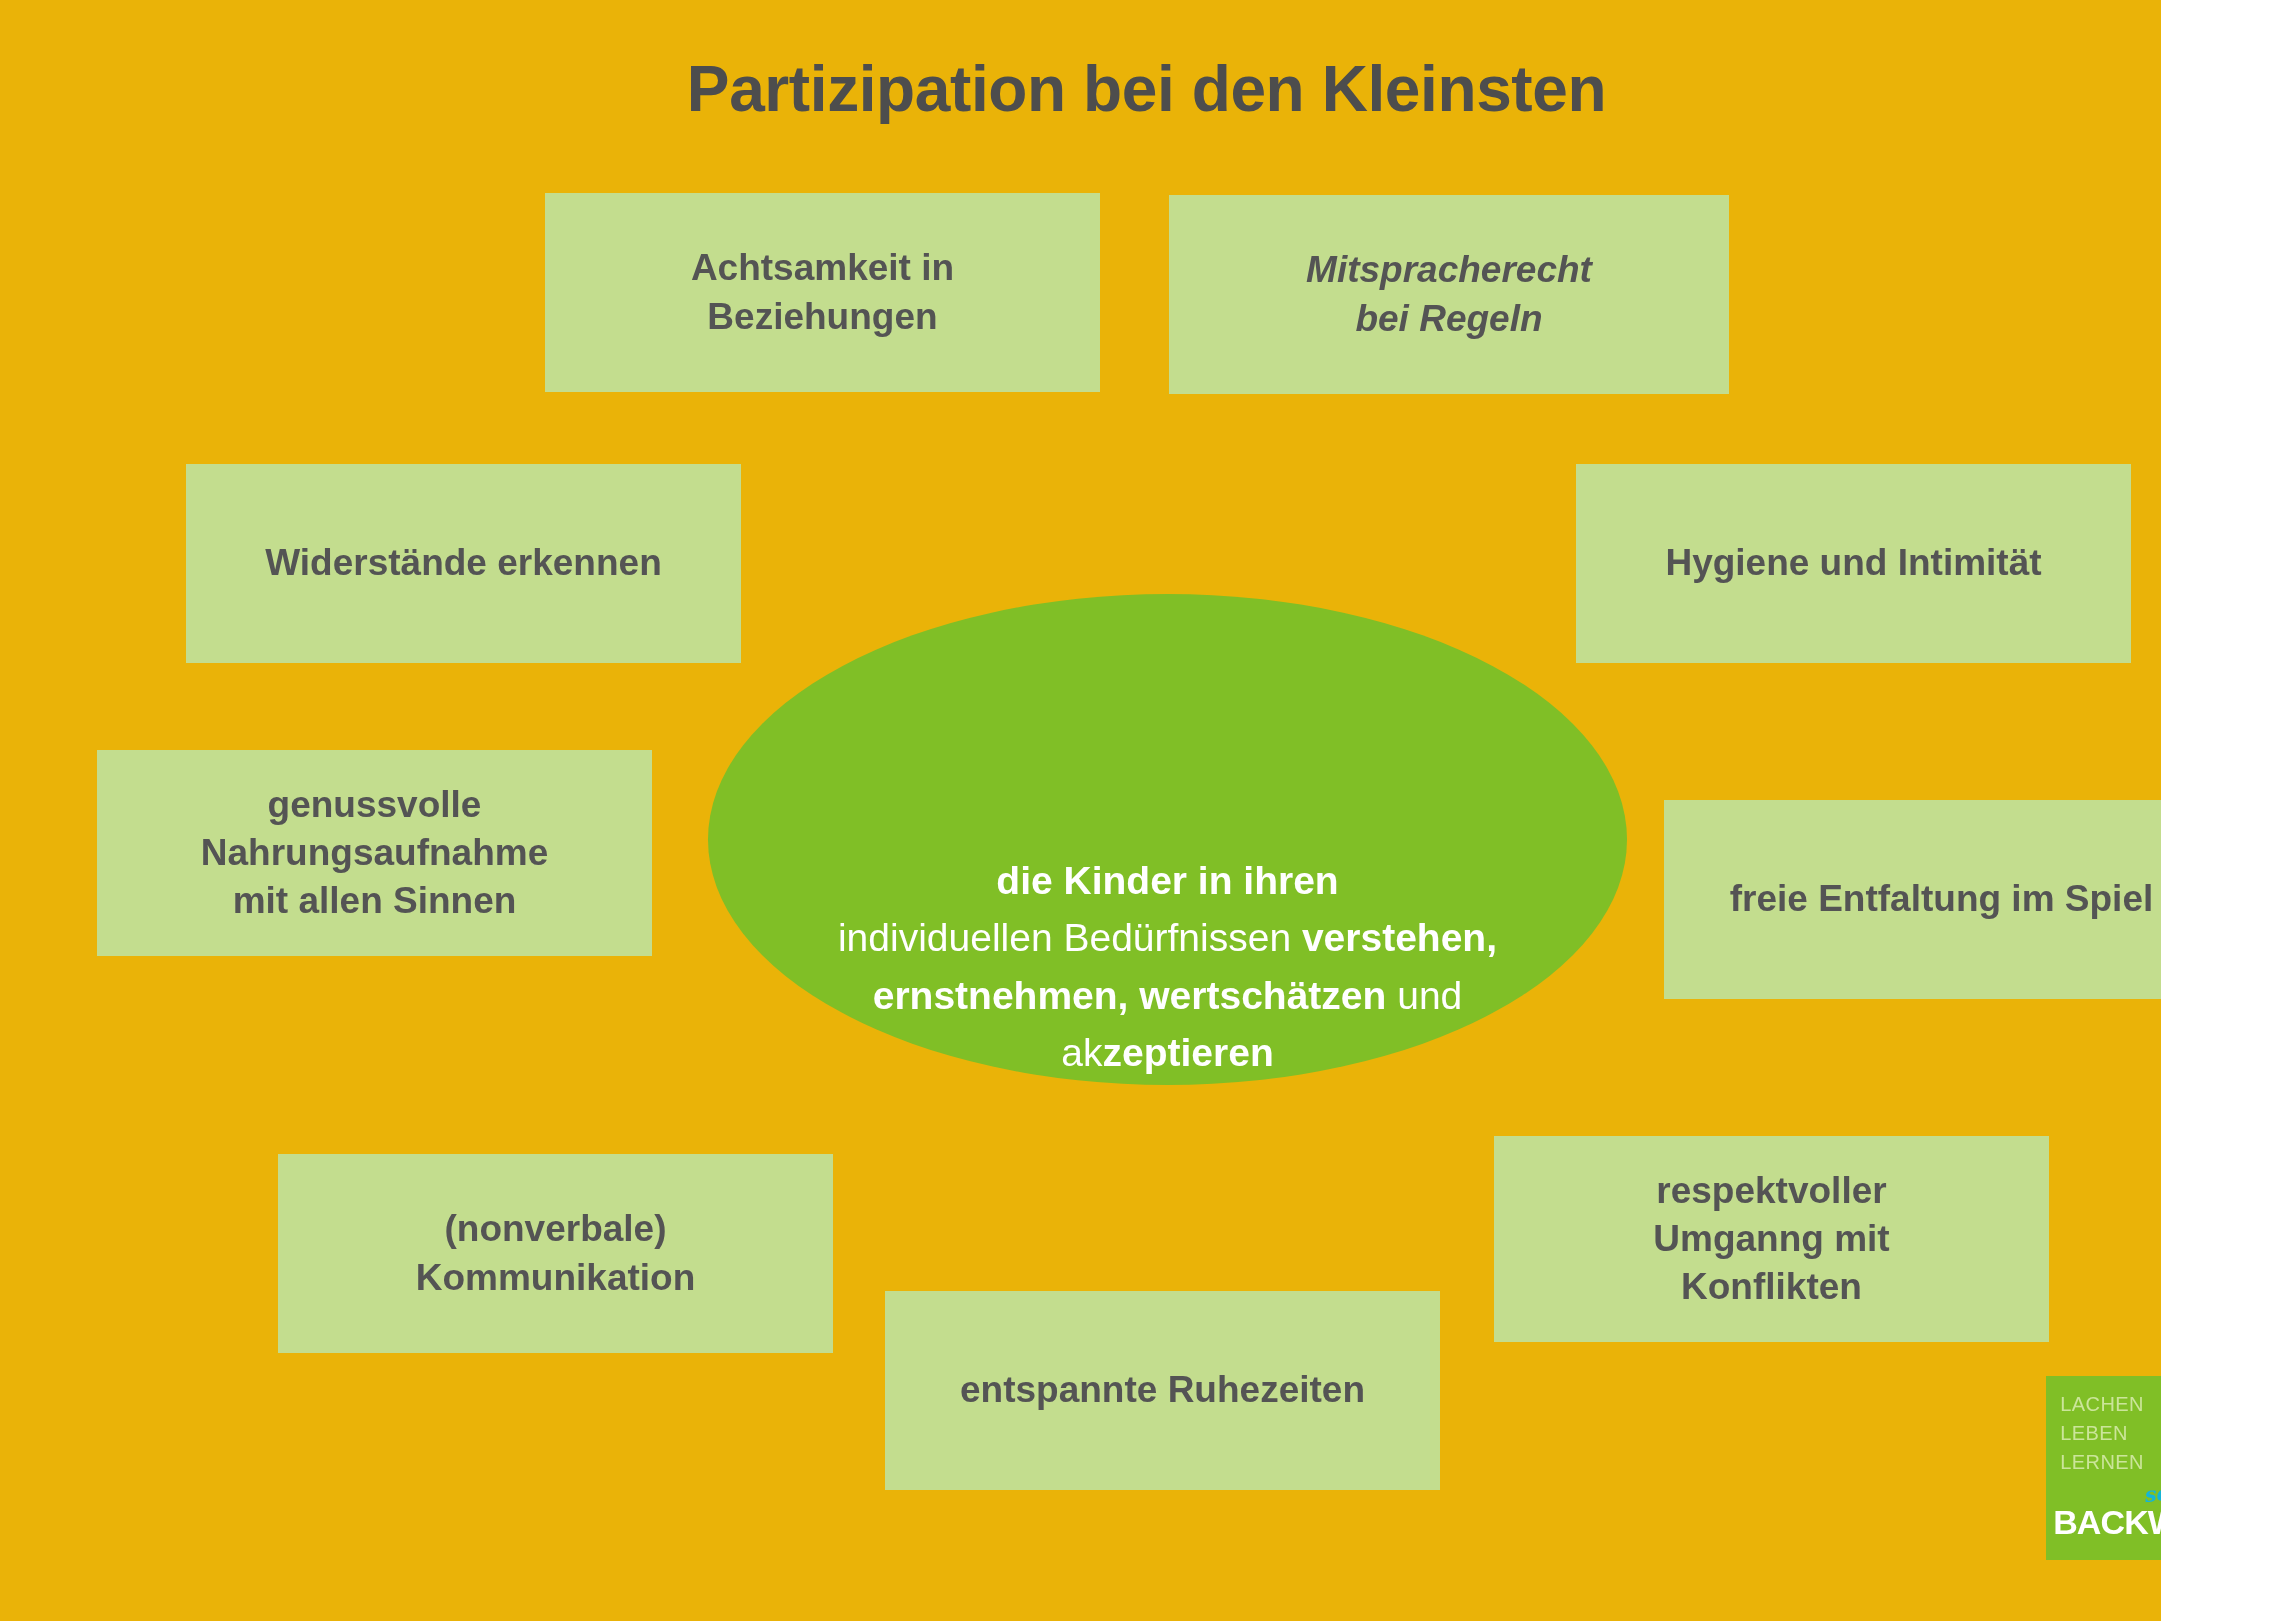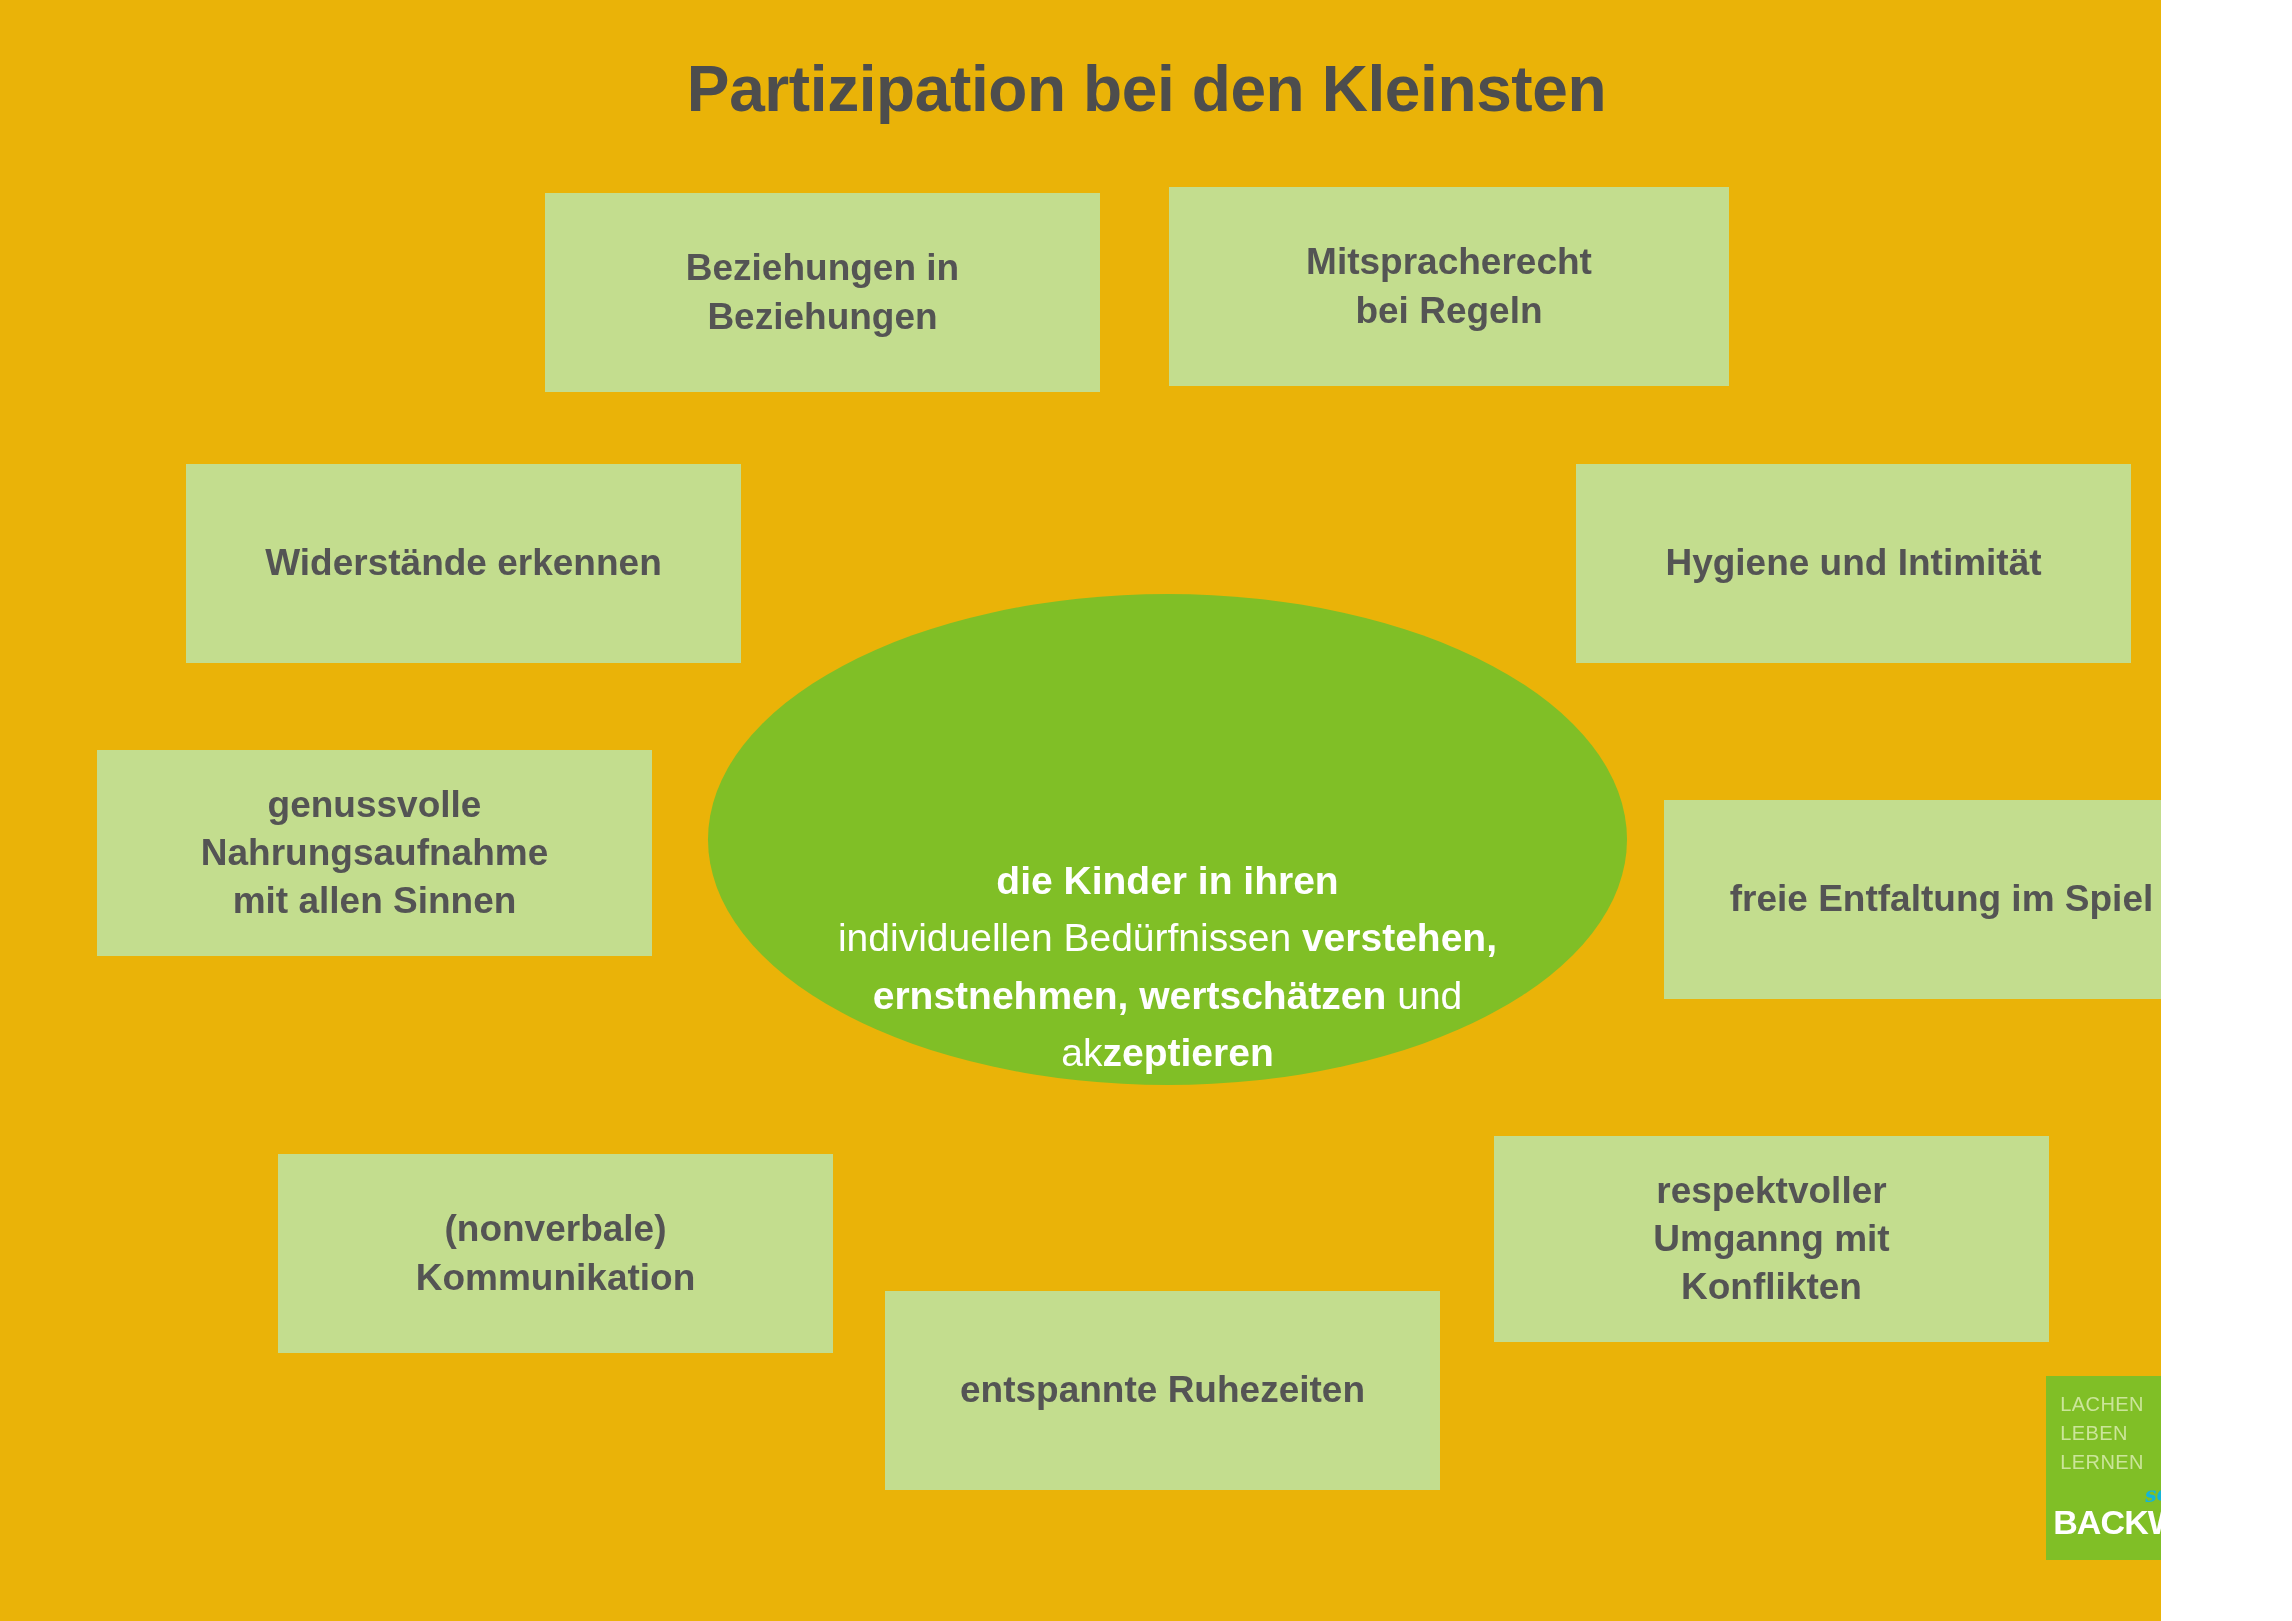--- a/index.html
+++ b/index.html
@@ -135,26 +135,26 @@
 </style>
 </head>
 <body>
 
 <div id="canvas">
 
   <div id="page-title">Partizipation bei den Kleinsten</div>
 
   <div class="node-box" style="left:545px; top:193px; width:555px; height:199px;">
     <div>
-      <span class="node-label">Beziehungen in</span>
+      <span class="node-label">Achtsamkeit in</span>
       <span class="node-label">Beziehungen</span>
     </div>
   </div>
 
-  <div class="node-box" style="left:1169px; top:187px; width:560px; height:199px;">
+  <div class="node-box" style="left:1169px; top:195px; width:560px; height:199px;font-style:italic;">
     <div>
       <span class="node-label">Mitspracherecht</span>
       <span class="node-label">bei Regeln</span>
     </div>
   </div>
 
   <div class="node-box" style="left:186px; top:464px; width:555px; height:199px;">
     <div>
       <span class="node-label">Widerstände erkennen</span>
     </div>

